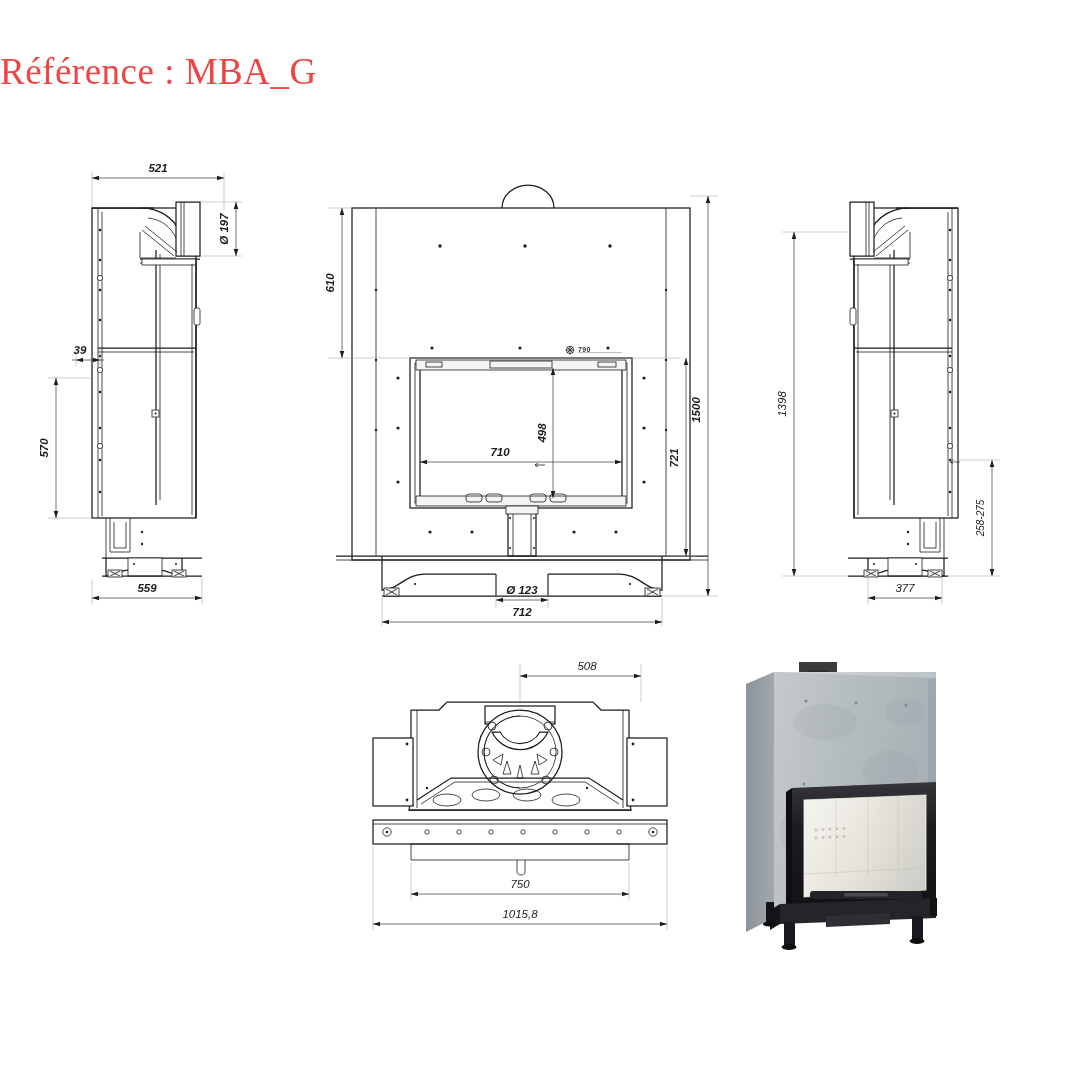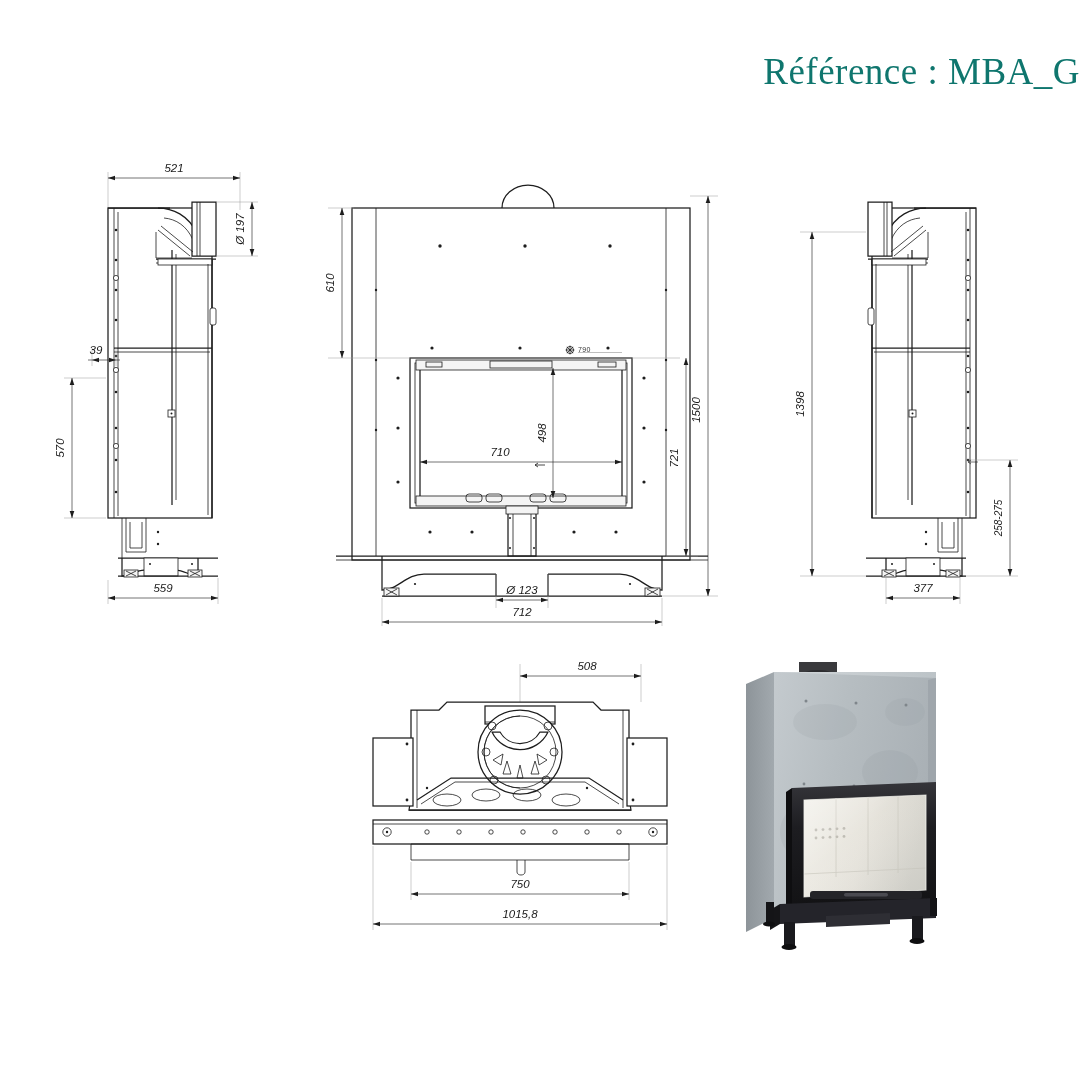--- a/index.html
+++ b/index.html
@@ -3,23 +3,23 @@
 <meta charset="utf-8">
 <style>
   html,body{margin:0;padding:0;}
   body{
     width:1080px;height:1080px;background:#ffffff;
     font-family:"Liberation Sans",sans-serif;
     overflow:hidden;position:relative;
   }
   #page-title{
     position:absolute;left:0;top:50px;width:1080px;
-    text-align:right;
+    text-align:left;
     font-family:"Liberation Serif",serif;
-    font-size:37px;color:#0f766e;letter-spacing:.5px;
+    font-size:37px;color:#ef4444;letter-spacing:.5px;
   }
   .view{position:absolute;}
   svg{display:block;overflow:visible;}
   .dimtxt{
     font-family:"Liberation Sans",sans-serif;
     font-size:11.5px;fill:#1a1a1a;font-style:italic;
   }
   .dimtxt-sm{font-size:10px;}
   .logo-txt{font-family:"Liberation Sans",sans-serif;font-size:7px;fill:#333;letter-spacing:.3px;}
   .ln{stroke:#1d1d1d;fill:none;stroke-width:.8;}
@@ -31,21 +31,21 @@
   .fillg{fill:#f4f4f4;}
   .dot{fill:#1d1d1d;}
   
   #photo{position:absolute;left:740px;top:652px;width:262px;height:300px;}
 </style>
 </head>
 <body>
 
 <div id="page-title">Référence : MBA_G</div>
 
-<div class="view" id="view-left" style="left:40px;top:160px;width:300px;height:450px;">
+<div class="view" id="view-left" style="left:24px;top:160px;width:300px;height:450px;font-weight:bold;">
 <svg width="300" height="450" viewBox="0 0 300 450">
 
   <g>
     <line class="ext" x1="68" y1="12" x2="68" y2="60"></line>
     <line class="ext" x1="200" y1="12" x2="200" y2="50"></line>
     <line class="dim" x1="68" y1="18" x2="200" y2="18"></line>
     <path class="dot" d="M68,18 l7,-2.3 v4.6 z"></path>
     <path class="dot" d="M200,18 l-7,-2.3 v4.6 z"></path>
     <text class="dimtxt" x="134" y="12" text-anchor="middle">521</text>
   </g>
@@ -158,21 +158,21 @@
     <line class="ext" x1="68" y1="420" x2="68" y2="444"></line>
     <line class="ext" x1="178" y1="418" x2="178" y2="444"></line>
     <line class="dim" x1="68" y1="438" x2="178" y2="438"></line>
     <path class="dot" d="M68,438 l7,-2.3 v4.6 z"></path>
     <path class="dot" d="M178,438 l-7,-2.3 v4.6 z"></path>
     <text class="dimtxt" x="123" y="432" text-anchor="middle">559</text>
   </g>
 </svg>
 </div>
 
-<div class="view" id="view-front" style="left:320px;top:160px;width:420px;height:470px;">
+<div class="view" id="view-front" style="left:320px;top:160px;width:420px;height:470px;font-weight:bold;">
 <svg width="420" height="470" viewBox="0 0 420 470">
 
   <path class="ln-th" d="M182,48 A26,23 0 0 1 234,48"></path>
 
   <g>
     <rect class="ln-th fillw" x="32" y="48" width="338" height="352"></rect>
     <line class="ln" x1="56" y1="48" x2="56" y2="396"></line>
     <line class="ln" x1="346" y1="48" x2="346" y2="396"></line>
 
     <g class="dot">
@@ -325,21 +325,21 @@
     <line class="ext" x1="62" y1="438" x2="62" y2="466"></line>
     <line class="ext" x1="342" y1="438" x2="342" y2="466"></line>
     <line class="dim" x1="62" y1="462" x2="342" y2="462"></line>
     <path class="dot" d="M62,462 l7,-2.3 v4.6 z"></path>
     <path class="dot" d="M342,462 l-7,-2.3 v4.6 z"></path>
     <text class="dimtxt" x="202" y="456" text-anchor="middle">712</text>
   </g>
 </svg>
 </div>
 
-<div class="view" id="view-right" style="left:780px;top:160px;width:260px;height:450px;">
+<div class="view" id="view-right" style="left:762px;top:160px;width:260px;height:450px;">
 <svg width="260" height="450" viewBox="0 0 260 450">
 
   <g transform="translate(244,0) scale(-1,1)">
     <rect class="ln-th fillw" x="48" y="48" width="104" height="310"></rect>
     <line class="ln" x1="54" y1="48" x2="54" y2="358"></line>
     <line class="ln" x1="58" y1="52" x2="58" y2="356"></line>
     <line class="ln-th" x1="112" y1="90" x2="112" y2="345"></line>
     <line class="ln" x1="116" y1="94" x2="116" y2="340"></line>
     <line class="ln-th" x1="48" y1="48" x2="110" y2="48"></line>
     <path class="ln-th" d="M98,48 C112,48 129,55 137,74"></path>

